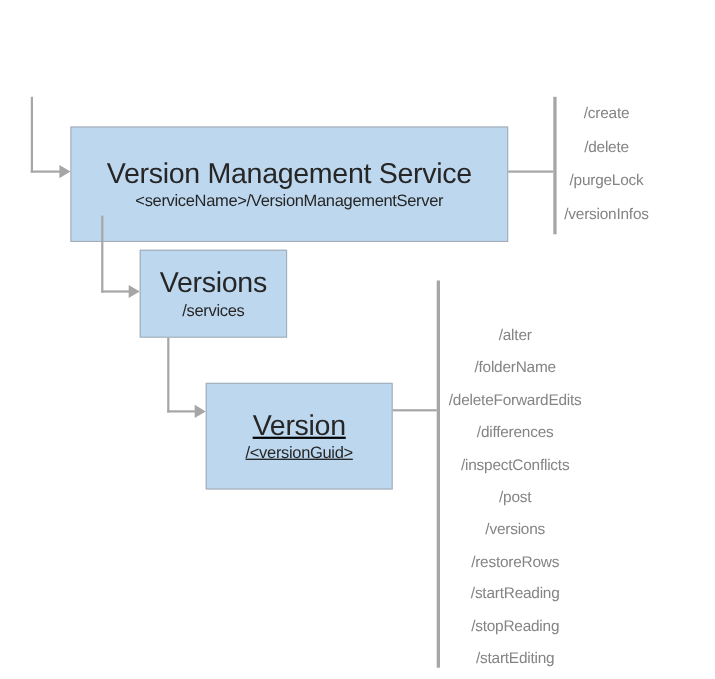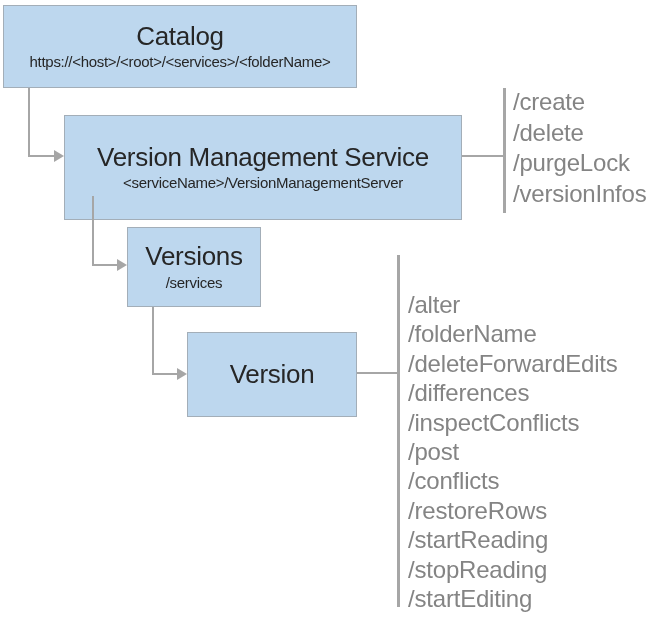--- a/index.html
+++ b/index.html
@@ -37,21 +37,21 @@
     font-size: 15px;
     line-height: 1.2;
     margin-top: 3px;
     color: #262626;
     letter-spacing: -0.3px;
     white-space: nowrap;
   }
   #catalog-box  { left: 3px;   top: 5px;   width: 354px; height: 83px; }
   #vms-box      { left: 64px;  top: 115px; width: 398px; height: 105px; }
   #versions-box { left: 127px; top: 227px; width: 134px; height: 80px; }
-  #version-box  { left: 187px; top: 332px; width: 170px; height: 85px; }
+  #version-box  { left: 187px; top: 348px; width: 170px; height: 97px; text-decoration: underline; }
 
   .line {
     position: absolute;
     background: #a6a6a6;
   }
   
   #c1-v { left: 28px;  top: 88px;  width: 2px;  height: 69px; }
   #c1-h { left: 28px;  top: 155px; width: 27px; height: 2px; }
   
   #c2-v { left: 92px;  top: 196px; width: 2px;  height: 70px; }
@@ -78,49 +78,47 @@
   #arrow1 { left: 54px;  top: 150px; }
   #arrow2 { left: 117px; top: 259px; }
   #arrow3 { left: 177px; top: 368px; }
 
   .ops-list {
     position: absolute;
     margin: 0;
     padding: 0;
     list-style: none;
     color: #848484;
-    font-size: 24px;
+    font-size: 14px;
     letter-spacing: -0.2px;
     white-space: nowrap;
+    text-align: center;
   }
   #vms-ops     { left: 513px; top: 87px;  line-height: 30.5px; }
   #version-ops { left: 408px; top: 255px; line-height: 29.4px; margin-top: 35px; }
 </style>
 </head>
 <body>
 
 <div class="canvas">
 
-  <div class="node" id="catalog-box">
-    <div class="node-title">Catalog</div>
-    <div class="node-subtitle">https://&lt;host&gt;/&lt;root&gt;/&lt;services&gt;/&lt;folderName&gt;</div>
-  </div>
 
   <div class="node" id="vms-box">
     <div class="node-title">Version Management Service</div>
     <div class="node-subtitle">&lt;serviceName&gt;/VersionManagementServer</div>
   </div>
 
   <div class="node" id="versions-box">
     <div class="node-title">Versions</div>
     <div class="node-subtitle">/services</div>
   </div>
 
   <div class="node" id="version-box">
     <div class="node-title">Version</div>
+    <div class="node-subtitle">/&lt;versionGuid&gt;</div>
   </div>
 
   <div class="line" id="c1-v"></div>
   <div class="line" id="c1-h"></div>
   <div class="arrowhead" id="arrow1"></div>
 
   <div class="line" id="c2-v"></div>
   <div class="line" id="c2-h"></div>
   <div class="arrowhead" id="arrow2"></div>
 
@@ -141,21 +139,21 @@
     <li>/versionInfos</li>
   </ul>
 
   <ul class="ops-list" id="version-ops">
     <li>/alter</li>
     <li>/folderName</li>
     <li>/deleteForwardEdits</li>
     <li>/differences</li>
     <li>/inspectConflicts</li>
     <li>/post</li>
-    <li>/conflicts</li>
+    <li>/versions</li>
     <li>/restoreRows</li>
     <li>/startReading</li>
     <li>/stopReading</li>
     <li>/startEditing</li>
     <li>/stopEditing</li>
   </ul>
 
 </div>
 
 </body></html>

